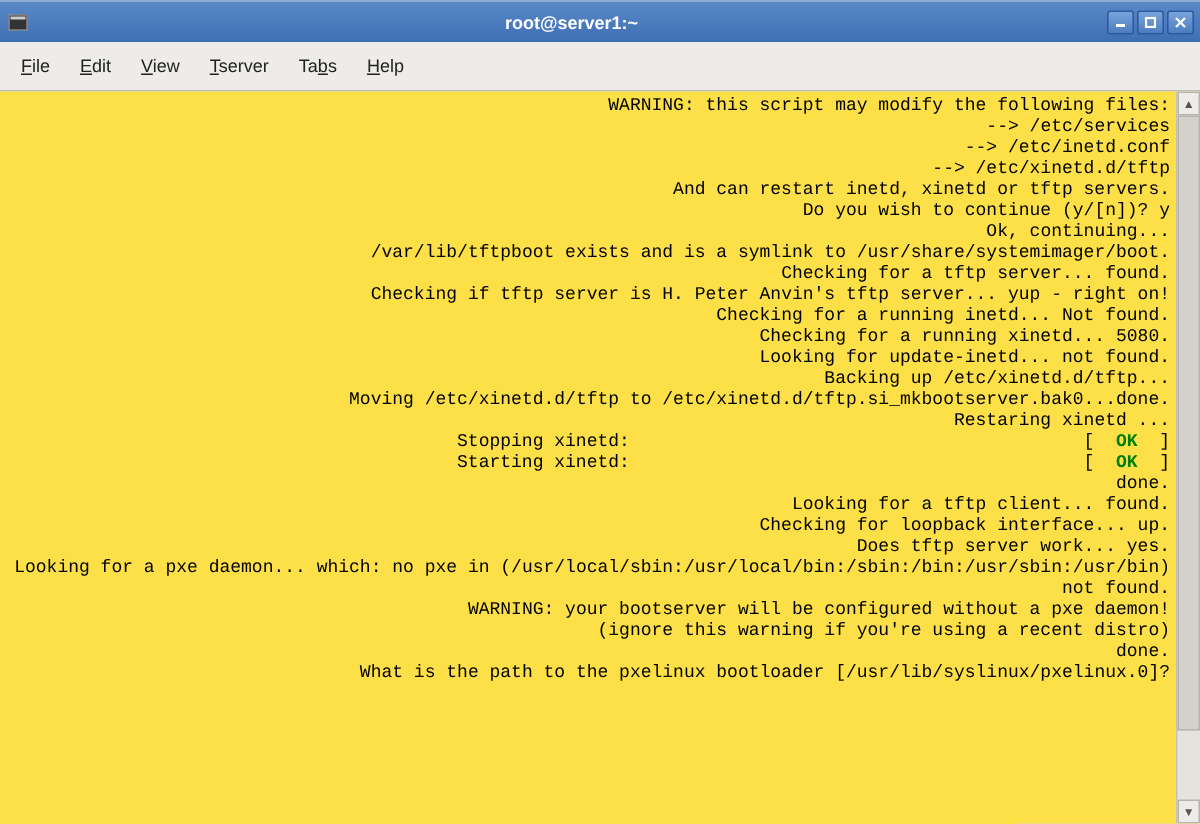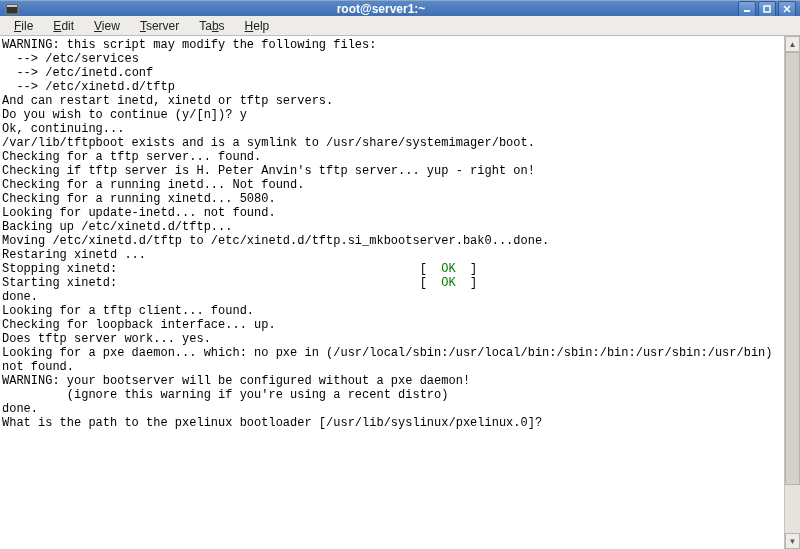--- a/index.html
+++ b/index.html
@@ -7,21 +7,21 @@
       font-family: sans-serif;
       background: #dcdad5;
       width: 800px;
       height: 549px;
       overflow: hidden;
       display: flex;
       flex-direction: column;
     }
     .titlebar {
       background: linear-gradient(to bottom, #5a89c8, #3f6fb3);
-      height: 16px;
+      height: 28px;
       display: flex;
       align-items: center;
       padding: 0 4px;
       color: white;
       border-top: 1px solid #8aaad6;
       justify-content: flex-end;
     }
     .titlebar-icon {
       width: 16px;
       height: 16px;
@@ -46,53 +46,54 @@
       display: flex;
       align-items: center;
       justify-content: center;
       color: white;
       font-size: 10px;
       font-weight: bold;
       cursor: pointer;
     }
     .menubar {
       background: #eeece8;
-      height: 20px;
+      height: 33px;
       display: flex;
       align-items: center;
       padding: 0 6px;
       border-bottom: 1px solid #c0bcb5;
       font-size: 12px;
       gap: 4px;
     }
     .menu-item {
       padding: 2px 8px;
       cursor: pointer;
       color: #222;
     }
     .menu-item .ul { text-decoration: underline; }
     .terminal-wrap {
       flex: 1;
-      background: #ffffff;
+      background: #fde047;
       display: flex;
       position: relative;
+      text-align: right;
     }
     .terminal {
       flex: 1;
       padding: 2px 4px 2px 2px;
       font-family: "Courier New", monospace;
       font-size: 12px;
       line-height: 14px;
       color: #000;
       white-space: pre-wrap;
       word-break: break-all;
       overflow: hidden;
     }
     .line { display: block; }
-    .status-ok { color: #008000; }
+    .status-ok { color: #008000; font-weight: bold; }
     .scrollbar {
       width: 16px;
       background: #e5e3de;
       border-left: 1px solid #c4c1b9;
       display: flex;
       flex-direction: column;
     }
     .scroll-btn {
       height: 16px;
       background: #eeece8;

